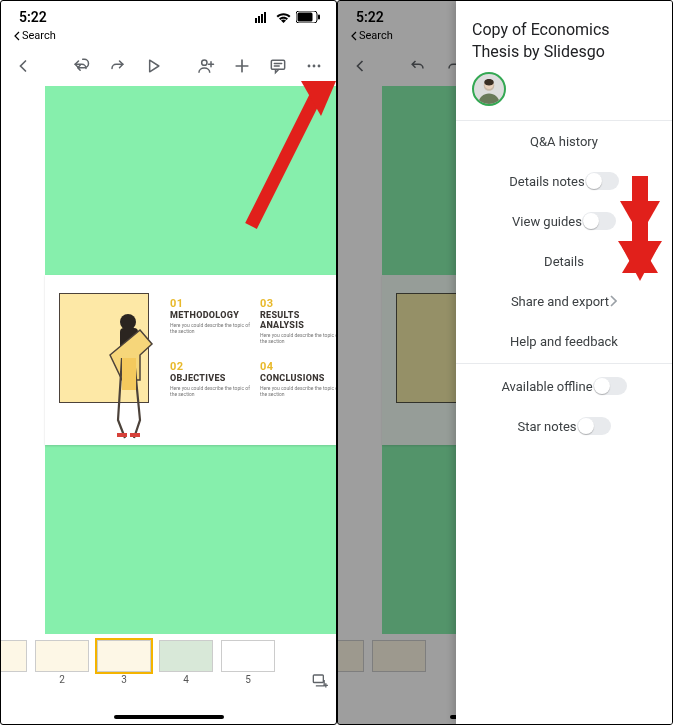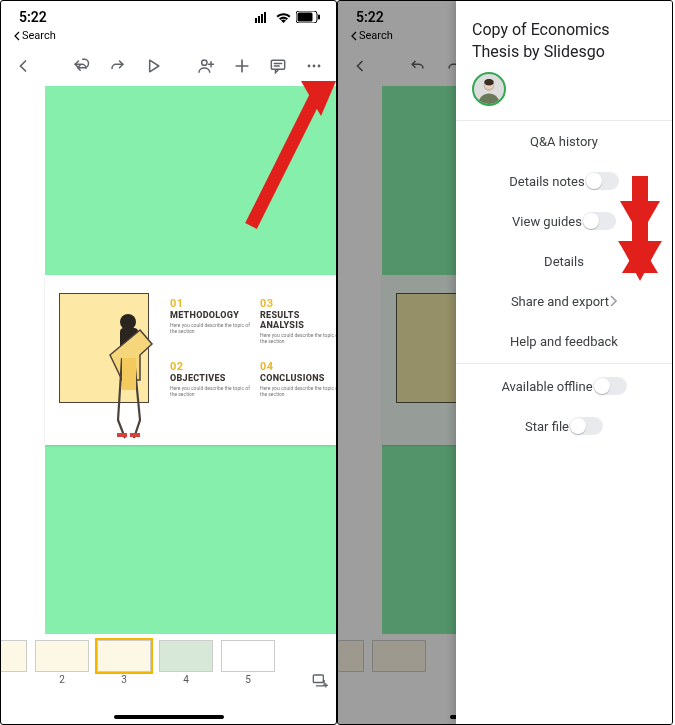--- a/index.html
+++ b/index.html
@@ -358,21 +358,21 @@
         </div>
       <div class="menu-item">
           <span>Help and feedback</span>
         </div>
       <div class="menu-sep"></div>
       <div class="menu-item">
           <span>Available offline</span>
           <span class="toggle"></span>
         </div>
       <div class="menu-item">
-          <span>Star file</span>
+          <span>Star notes</span>
           <span class="toggle"></span>
         </div>
     </div>
   </div>
 
   <svg class="arrow" style="left:272px; top:170px" width="60" height="110" viewBox="0 0 60 110">
     <line x1="30" y1="25" x2="30" y2="100" stroke="#e1201b" stroke-width="14"></line>
     <polygon points="12,30 48,30 30,0" fill="#e1201b" transform="translate(0,72) scale(1,1)"></polygon>
     <polygon points="10,95 50,95 30,60" fill="#e1201b" transform="scale(1,-1) translate(0,-125)"></polygon>
     <polygon points="12,0 48,0 30,34" fill="#e1201b" transform="translate(0,76)"></polygon>

